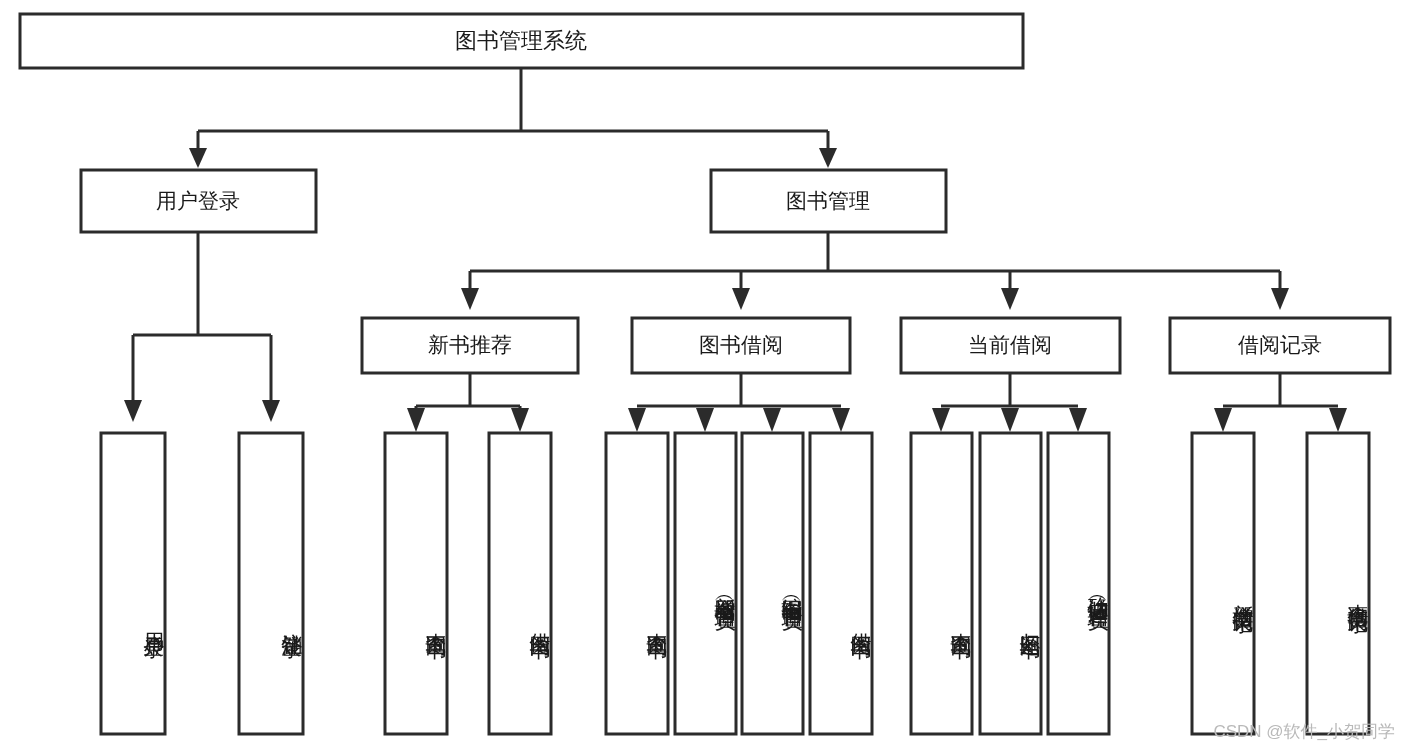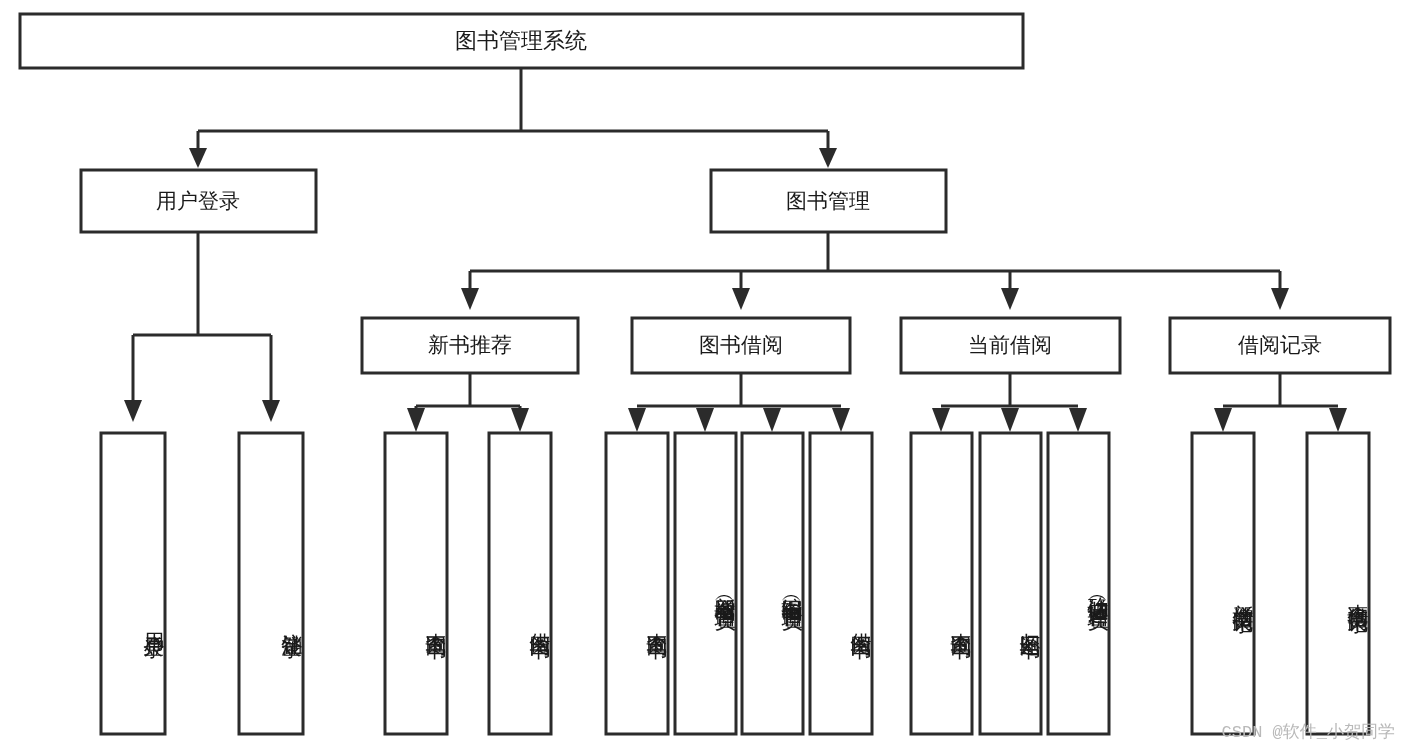--- a/index.html
+++ b/index.html
@@ -66,21 +66,21 @@
     display: flex;
     align-items: flex-start;
     justify-content: center;
     white-space: nowrap;
     pointer-events: none;
   }
   .watermark {
     position: absolute;
     right: 10px;
     bottom: 4px;
-    font-family: Liberation Mono, monospace;
+    font-family: Liberation Sans, sans-serif;
     font-size: 17px;
     color: #b9b9b9;
     white-space: nowrap;
     user-select: none;
   }
 </style>
 </head>
 <body>
 
 <div id="diagram-root">

